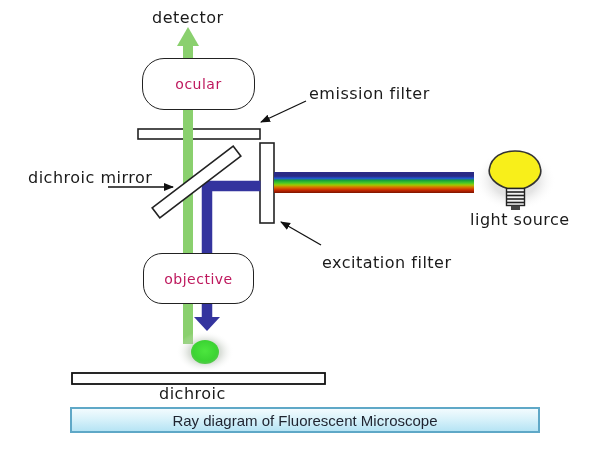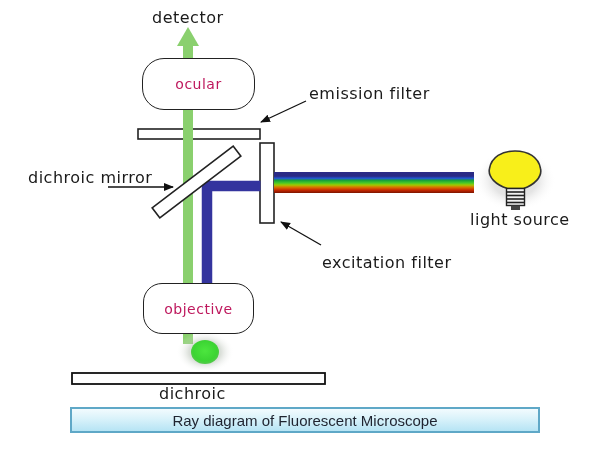--- a/index.html
+++ b/index.html
@@ -11,21 +11,21 @@
   .lbl{
     position:absolute;z-index:3;color:#1a1a1a;font-size:16px;
     letter-spacing:0.5px;white-space:nowrap;line-height:1.1;
   }
   .node-box{
     position:absolute;z-index:2;background:#ffffff;border:1.6px solid #222;
     display:flex;align-items:center;justify-content:center;
     color:#be185d;font-size:14px;letter-spacing:0.5px;
   }
   .ocular-box{left:142px;top:58px;width:111px;height:50px;border-radius:22px;}
-  .objective-box{left:143px;top:253px;width:109px;height:49px;border-radius:19px;margin-top:30px;}
+  .objective-box{left:143px;top:253px;width:109px;height:49px;border-radius:19px;}
   .caption-box{
     position:absolute;z-index:3;left:70px;top:407px;width:470px;height:26px;
     border:2px solid #5fa8c7;box-sizing:border-box;
     background:linear-gradient(to bottom,#f2fbfe 0%,#d9f2fa 45%,#b6e4f4 100%);
     display:flex;align-items:center;justify-content:center;
     font-family:"Liberation Sans",sans-serif;font-size:15px;color:#1f2430;
   }
 </style>
 </head>
 <body>

